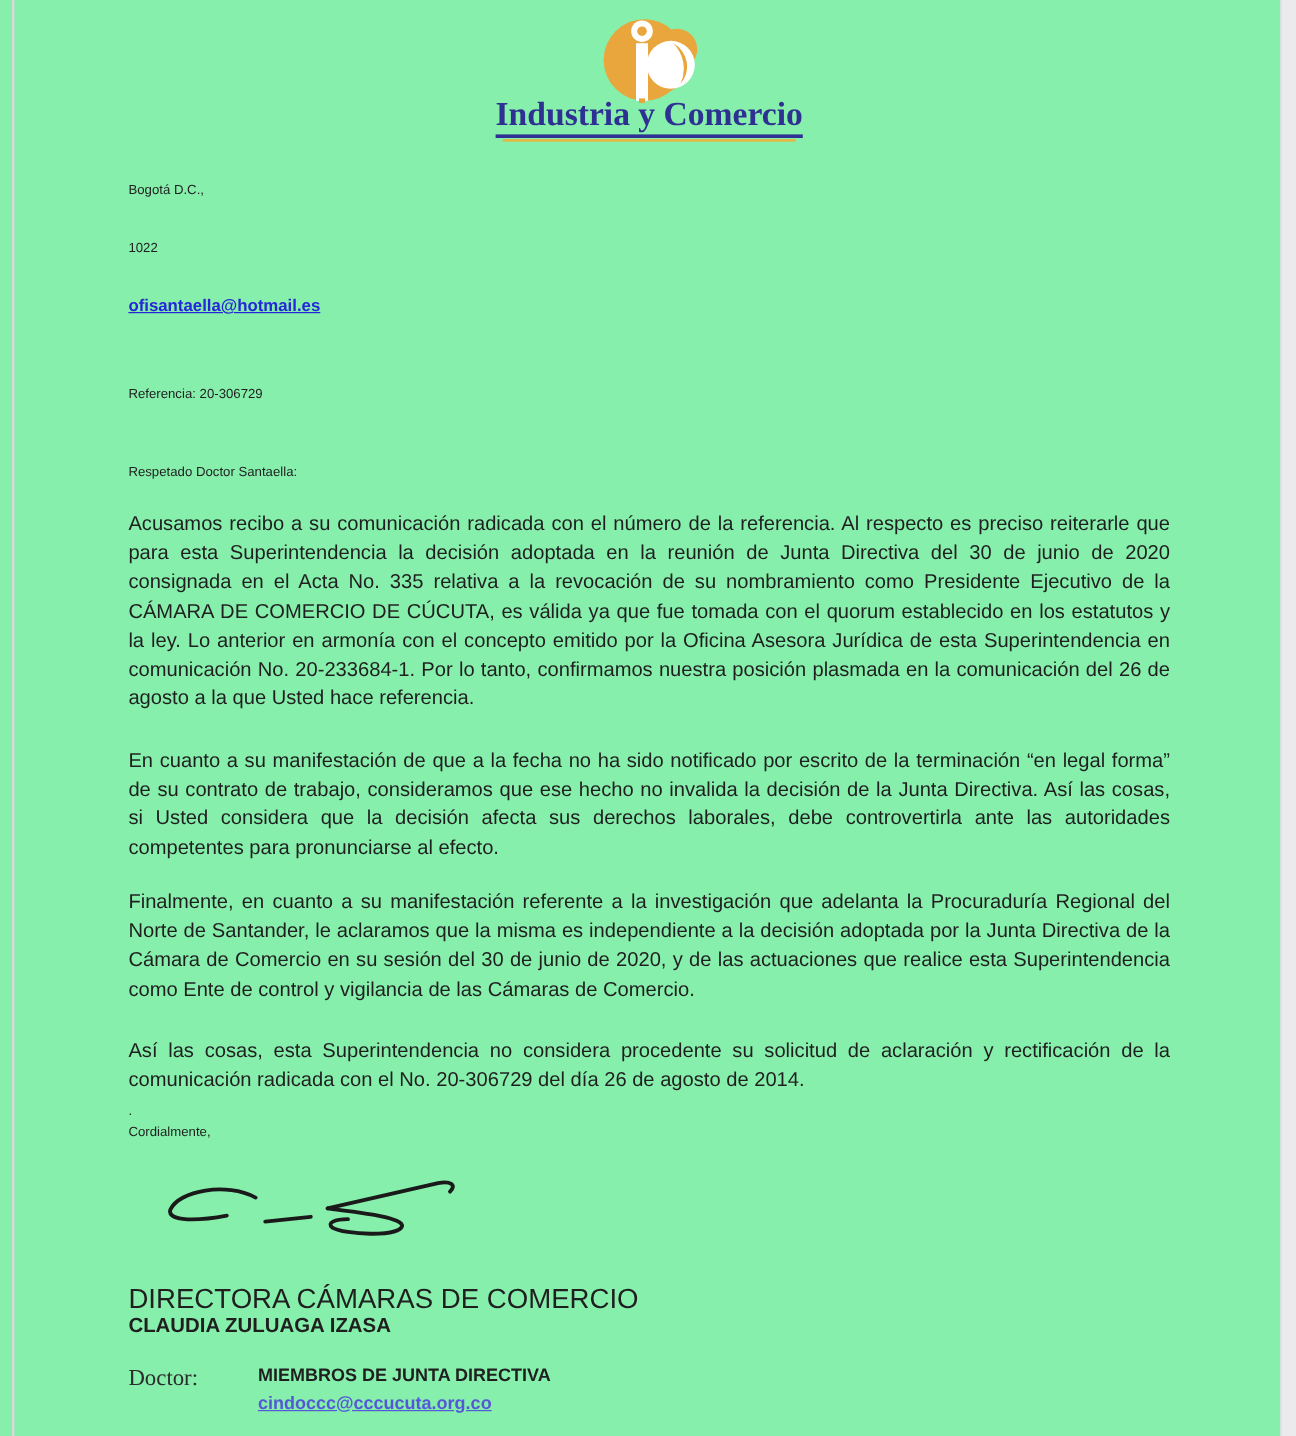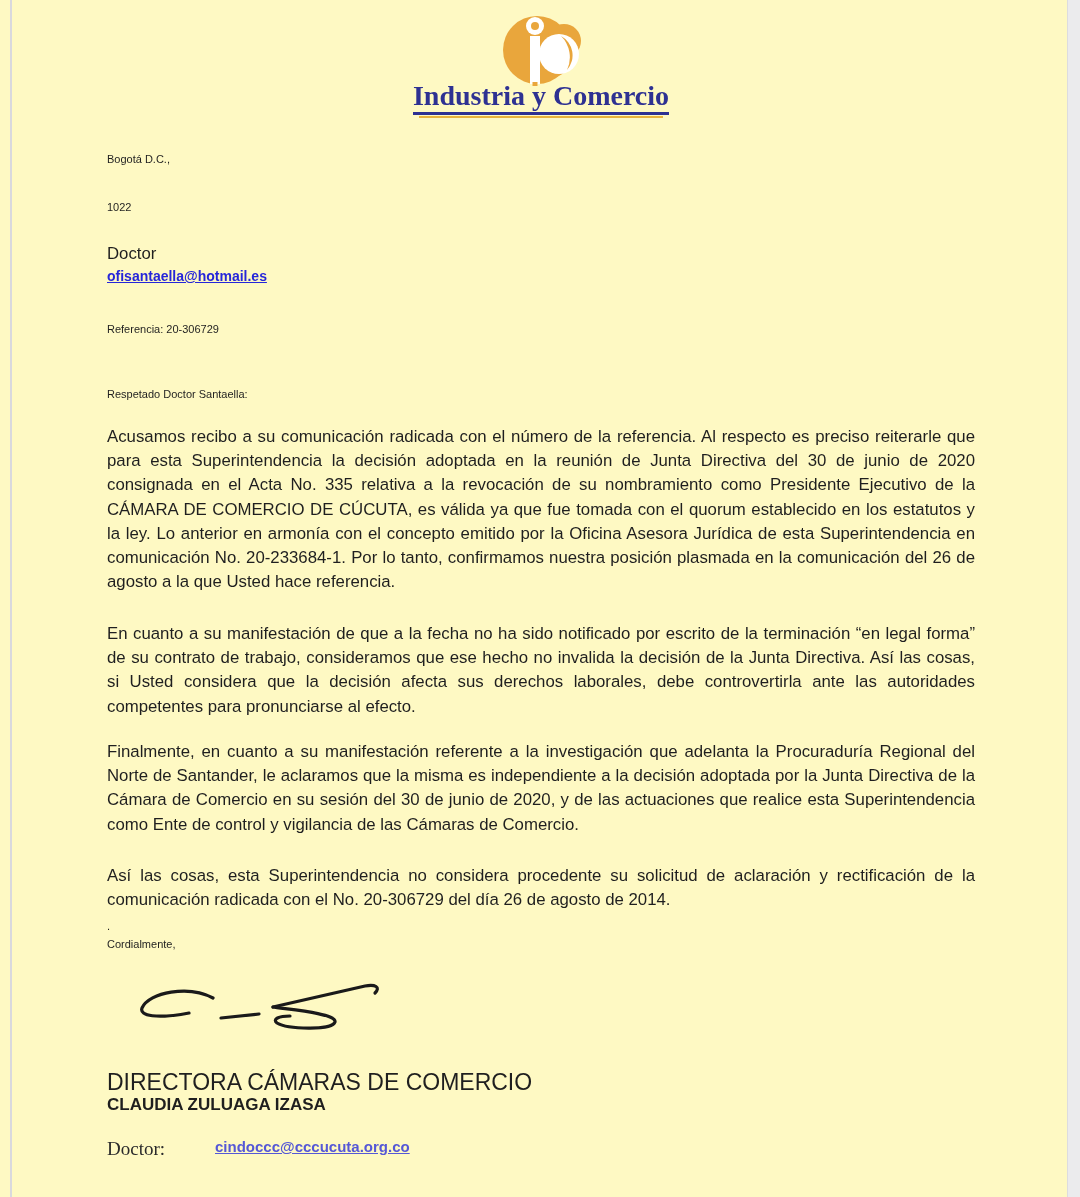--- a/index.html
+++ b/index.html
@@ -1,20 +1,20 @@
 <!DOCTYPE html>
 <html><head>
 <meta charset="utf-8">
 <style>
   html,body{margin:0;padding:0;}
   body{
     width:1080px;height:1197px;overflow:hidden;background:#ffffff;
     font-family:"Liberation Sans","DejaVu Sans",sans-serif;color:#1f1f1f;
   }
-  .page{position:relative;width:1080px;height:1197px;background:#fef9c3;}
+  .page{position:relative;width:1080px;height:1197px;background:#86efac;}
   .edge-left{position:absolute;left:10px;top:0;width:2px;height:100%;background:#d9d9dd;}
   .edge-right{position:absolute;right:0;top:0;width:12px;height:100%;background:#ebebed;border-left:1px solid #dcdcdf;}
   .content{position:absolute;left:107px;top:0;width:868px;}
 
   
   .logo{position:absolute;left:0;top:8px;width:868px;text-align:center;}
   .logo-icon{display:block;margin:0 auto;}
   .logo-title{
     display:inline-block;margin-top:-4px;
     font-family:"Liberation Serif","DejaVu Serif",serif;
@@ -66,21 +66,20 @@
         <rect x="31.5" y="74" width="5" height="4" fill="#e9a63c"></rect>
       </svg>
       <span class="logo-title">Industria y Comercio</span>
       <div class="logo-gold-line"></div>
     </div>
 
     <div class="abs line" style="top:148px">Bogotá D.C.,</div>
     <div class="abs line" style="top:196px">1022</div>
 
     <div class="abs recipient" style="top:243px">
-      <div>Doctor</div>
       <div><a href="#" class="email-link">ofisantaella@hotmail.es</a></div>
     </div>
 
     <div class="abs line" style="top:318px">Referencia: 20-306729</div>
     <div class="abs line" style="top:383px">Respetado Doctor Santaella:</div>
 
     <div class="abs para" style="top:425px">Acusamos recibo a su comunicación radicada con el número de la referencia.  Al respecto es preciso reiterarle que para esta Superintendencia la decisión adoptada en la reunión de Junta Directiva del 30 de junio de 2020 consignada en el Acta No. 335 relativa a la revocación de su nombramiento como Presidente Ejecutivo de la CÁMARA DE COMERCIO DE CÚCUTA, es válida ya que fue tomada con el quorum establecido en los estatutos y la ley. Lo anterior en armonía con el concepto emitido por la Oficina Asesora Jurídica de esta Superintendencia en comunicación No. 20-233684-1. Por lo tanto, confirmamos nuestra posición plasmada en la comunicación del 26 de agosto a la que Usted hace referencia.</div>
     <div class="abs para" style="top:622px">En cuanto a su manifestación de que a la fecha no ha sido notificado por escrito de la terminación “en legal forma” de su contrato de trabajo, consideramos que ese hecho no invalida la decisión de la Junta Directiva. Así las cosas, si Usted considera que la decisión afecta sus derechos laborales, debe controvertirla ante las autoridades competentes para pronunciarse al efecto.</div>
     <div class="abs para" style="top:740px">Finalmente, en cuanto a su manifestación referente a la investigación que adelanta la Procuraduría Regional del Norte de Santander, le aclaramos que la misma es independiente a la decisión adoptada por la Junta Directiva de la Cámara de Comercio en su sesión del 30 de junio de 2020, y de las actuaciones que realice esta Superintendencia como Ente de control y vigilancia de las Cámaras de Comercio.</div>
     <div class="abs para" style="top:864px">Así las cosas, esta Superintendencia no considera procedente su solicitud de aclaración y rectificación de la comunicación radicada con el No. 20-306729 del día 26 de agosto de 2014.</div>
@@ -95,17 +94,18 @@
         <path d="M148,31 L240,10 C250,8 256,11 250,17"></path>
         <path d="M148,31 C158,33 212,37 210,46 C207,55 162,53 152,47 C147,43 154,40 165,40"></path>
       </g>
     </svg>
 
     <div class="abs signer-name" style="top:1048px">CLAUDIA ZULUAGA IZASA</div>
     <div class="abs signer-title" style="top:1071px">DIRECTORA CÁMARAS DE COMERCIO</div>
 
     <div class="abs copy-label" style="top:1138px">Doctor:</div>
     <div class="abs copy-block" style="top:1136px;left:108px">
+      <div>MIEMBROS DE JUNTA DIRECTIVA</div>
       <div><a href="#" class="email-link-small">cindoccc@cccucuta.org.co</a></div>
     </div>
 
   </div>
 </div>
 
 </body></html>

